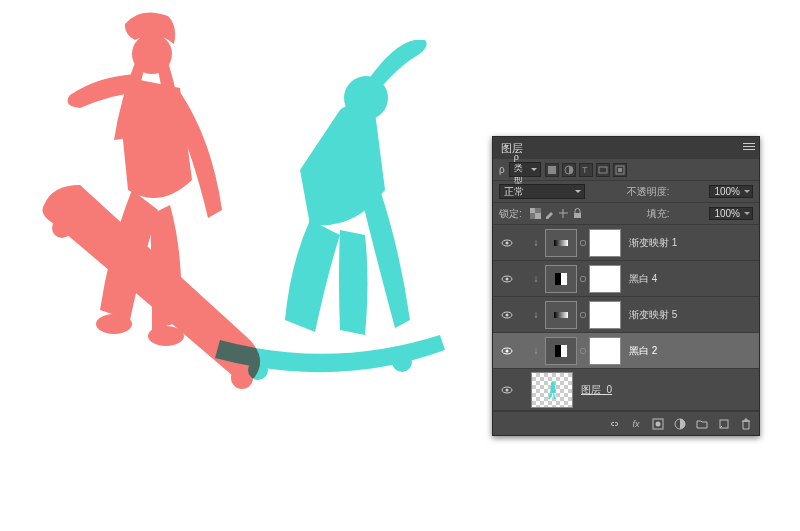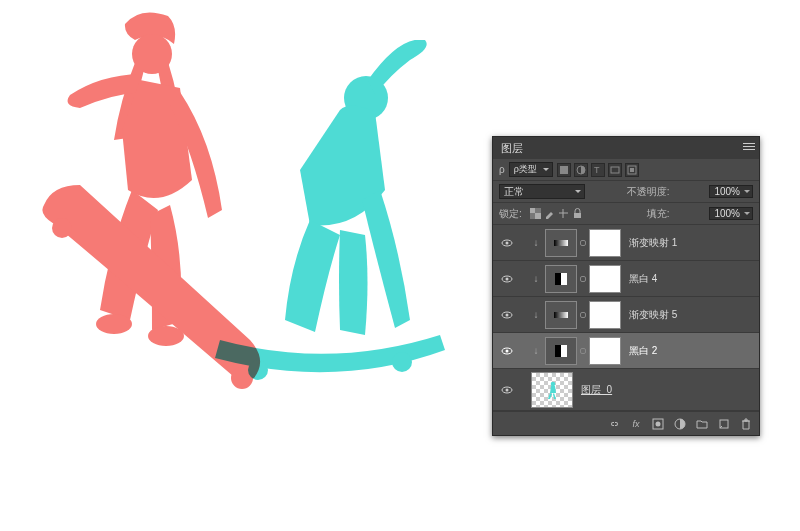--- a/index.html
+++ b/index.html
@@ -237,21 +237,21 @@
       <div class="hamburger">
           <div></div>
           <div></div>
           <div></div>
         </div>
     </div>
   </div>
 
   <div class="toolbar-row">
     <span class="lbl">ρ</span>
-    <div class="dd" style="width:44px">
+    <div class="dd" style="width:32px">
       <span style="font-size:9px">ρ类型</span>
     </div>
     <div class="filters">
       <div class="icon-btn">
           <svg width="10" height="10">
             <rect x="1" y="1" width="8" height="8" fill="#888"></rect>
           </svg>
         </div>
       <div class="icon-btn">
           <svg width="10" height="10">

